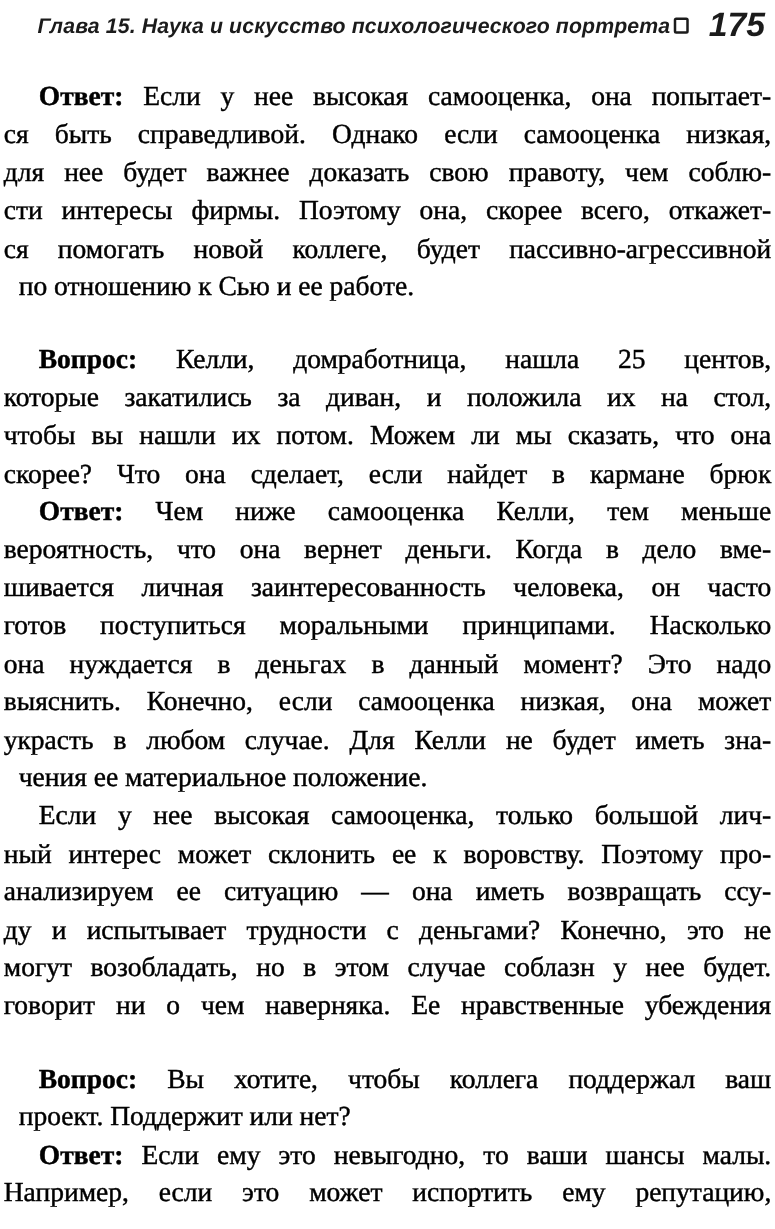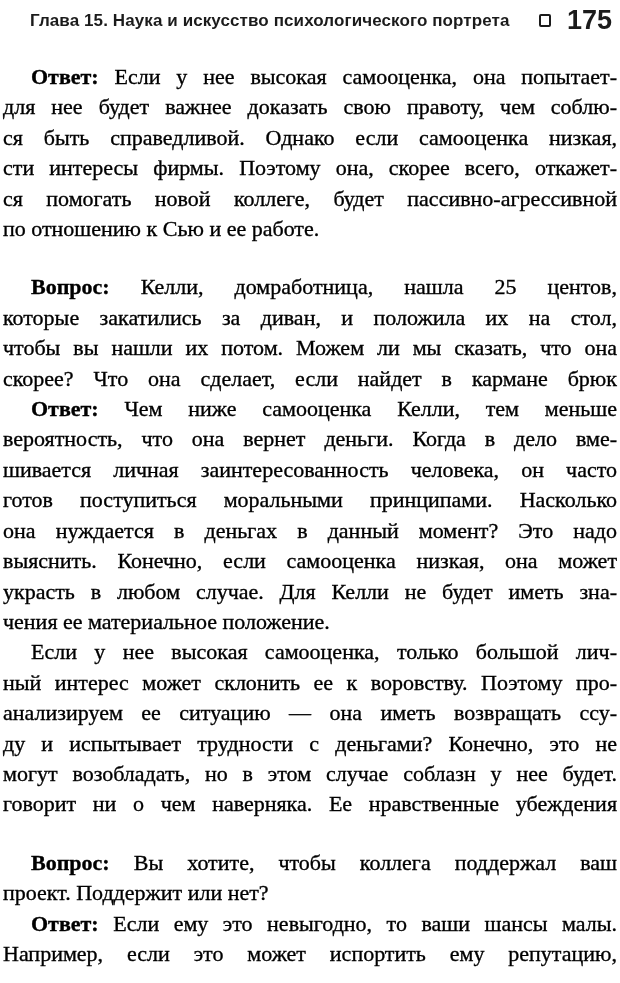--- a/index.html
+++ b/index.html
@@ -15,20 +15,21 @@
     overflow: hidden;
     box-sizing: border-box;
   }
   
   .rhead {
     display: flex;
     align-items: center;
     padding: 5px 8px 0 30px;
     font-family: "Liberation Sans", sans-serif;
     color: #1b1b1b;
+    font-style: italic;
   }
   .rhead .chapter {
     font-size: 17px;
     font-weight: 700;
     letter-spacing: 0.1px;
     white-space: nowrap;
   }
   .rhead .marker {
     margin-left: auto;
     width: 12px;
@@ -52,39 +53,39 @@
     color: #000000;
     -webkit-text-stroke: 0.35px #000000;
   }
   .para { margin: 0; }
   .para.gap { margin-top: 28px; }
   .line {
     text-align: justify;
     text-align-last: justify;
     white-space: normal;
   }
-  .line.last { text-align-last: left; }
+  .line.last { text-align-last: left; margin-left: 12px; }
   .line.indent { text-indent: 28px; }
   .lead { font-weight: 700; font-family: Liberation Serif, serif; }
 </style>
 </head>
 <body>
 
 <div id="page">
   <div class="rhead">
     <span class="chapter">Глава 15. Наука и искусство психологического портрета</span>
     <span class="marker"></span>
     <span class="pagenum">175</span>
   </div>
 
   <main class="page-text">
       <div class="para">
         <div class="line indent"><span class="lead">Ответ:</span><span> Если у нее высокая самооценка, она попытает-</span></div>
+        <div class="line"><span>ся быть справедливой. Однако если самооценка низкая,</span></div>
         <div class="line"><span>для нее будет важнее доказать свою правоту, чем соблю-</span></div>
-        <div class="line"><span>ся быть справедливой. Однако если самооценка низкая,</span></div>
         <div class="line"><span>сти интересы фирмы. Поэтому она, скорее всего, откажет-</span></div>
         <div class="line"><span>ся помогать новой коллеге, будет пассивно-агрессивной</span></div>
         <div class="line last"><span>по отношению к Сью и ее работе.</span></div>
       </div>
       <div class="para gap">
         <div class="line indent"><span class="lead">Вопрос:</span><span> Келли, домработница, нашла 25 центов,</span></div>
         <div class="line"><span>которые закатились за диван, и положила их на стол,</span></div>
         <div class="line"><span>чтобы вы нашли их потом. Можем ли мы сказать, что она</span></div>
         <div class="line"><span>скорее? Что она сделает, если найдет в кармане брюк</span></div>
       </div>

